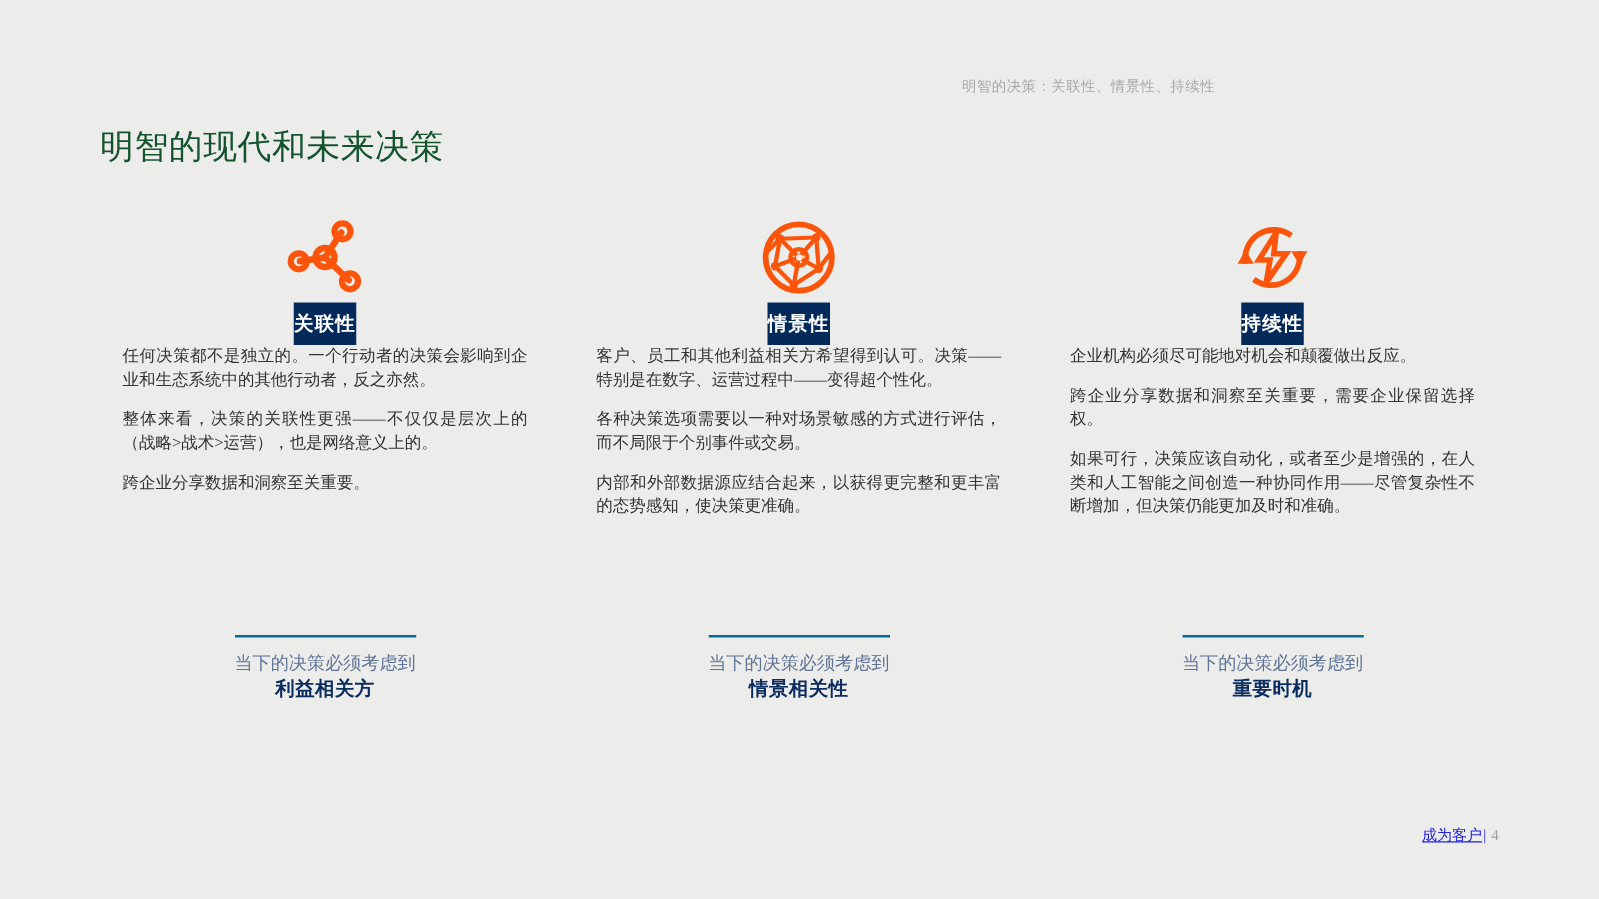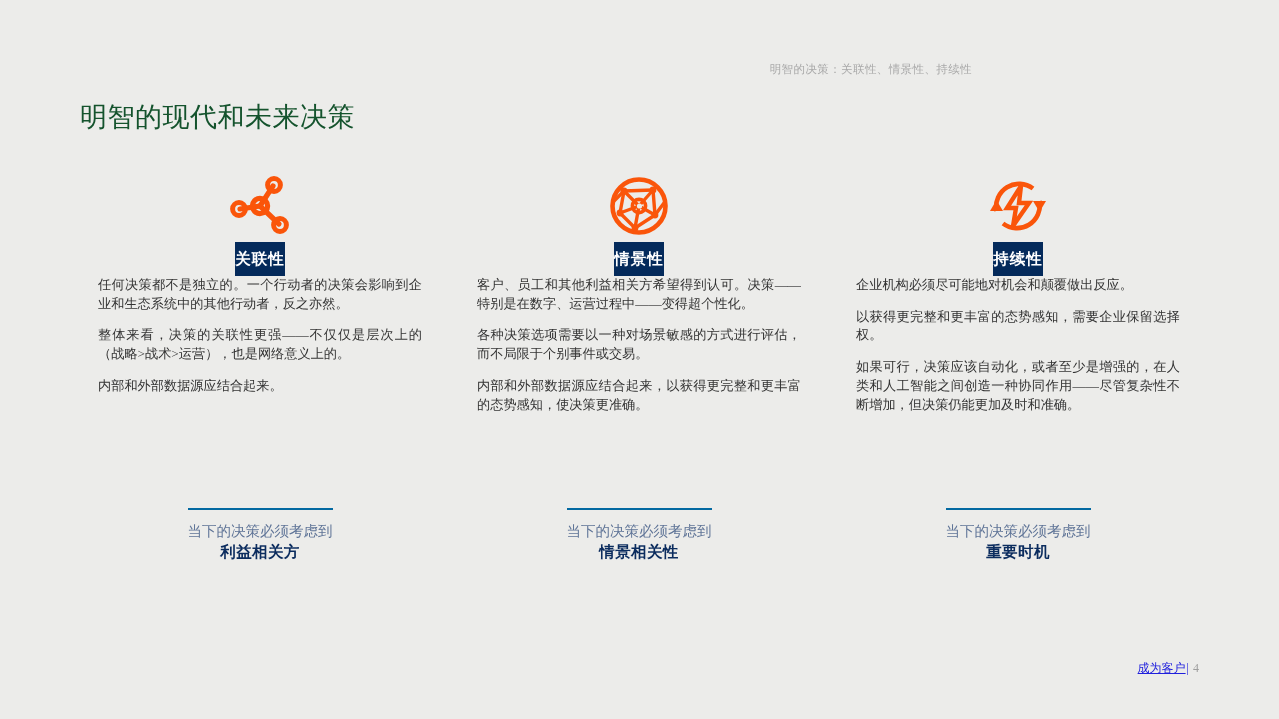--- a/index.html
+++ b/index.html
@@ -148,21 +148,21 @@
         <circle cx="31" cy="31" r="7.6" fill="none" stroke="#fa550a" stroke-width="5.2"></circle>
         <circle cx="45" cy="10" r="6.4" fill="none" stroke="#fa550a" stroke-width="5"></circle>
         <circle cx="10" cy="34" r="6.4" fill="none" stroke="#fa550a" stroke-width="5"></circle>
         <circle cx="51" cy="50" r="6.4" fill="none" stroke="#fa550a" stroke-width="5"></circle>
       </svg>
     </div>
     <div class="col-header">关联性</div>
     <div class="body-text">
       <p>任何决策都不是独立的。一个行动者的决策会影响到企业和生态系统中的其他行动者，反之亦然。</p>
       <p>整体来看，决策的关联性更强——不仅仅是层次上的（战略&gt;战术&gt;运营），也是网络意义上的。</p>
-      <p>内部和外部数据源应结合起来。</p>
+      <p>跨企业分享数据和洞察至关重要。</p>
     </div>
     <div class="col-footer">
       <div class="footer-kicker">当下的决策必须考虑到</div>
       <div class="footer-main">利益相关方</div>
     </div>
   </div>
 
   <div class="col">
     <div class="icon-wrap">
       <svg width="62" height="62" viewBox="0 0 62 62" aria-hidden="true">
@@ -208,21 +208,21 @@
         <path d="M9.5 36 A23 23 0 0 1 46 13.5" fill="none" stroke="#fa550a" stroke-width="4.6" stroke-linecap="butt"></path>
         <path d="M52.5 26 A23 23 0 0 1 16 48.5" fill="none" stroke="#fa550a" stroke-width="4.6" stroke-linecap="butt"></path>
         <polygon points="9.5,25 16,36 3,36" fill="#fa550a"></polygon>
         <polygon points="52.5,37 46,26 59,26" fill="#fa550a"></polygon>
         <polygon points="34,11 20,33 29,33 26,51 42,28 32,28" fill="none" stroke="#fa550a" stroke-width="4.4" stroke-linejoin="miter"></polygon>
       </svg>
     </div>
     <div class="col-header">持续性</div>
     <div class="body-text">
       <p>企业机构必须尽可能地对机会和颠覆做出反应。</p>
-      <p>以获得更完整和更丰富的态势感知，需要企业保留选择权。</p>
+      <p>跨企业分享数据和洞察至关重要，需要企业保留选择权。</p>
       <p>如果可行，决策应该自动化，或者至少是增强的，在人类和人工智能之间创造一种协同作用——尽管复杂性不断增加，但决策仍能更加及时和准确。</p>
     </div>
     <div class="col-footer">
       <div class="footer-kicker">当下的决策必须考虑到</div>
       <div class="footer-main">重要时机</div>
     </div>
   </div>
 
 </div>
 

